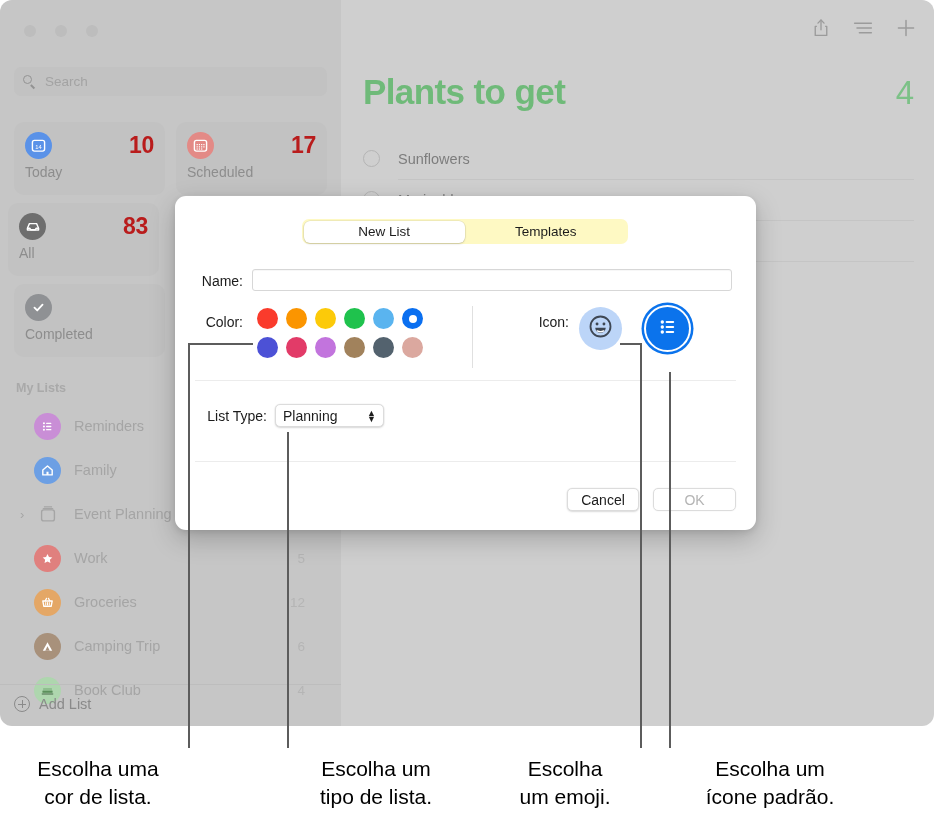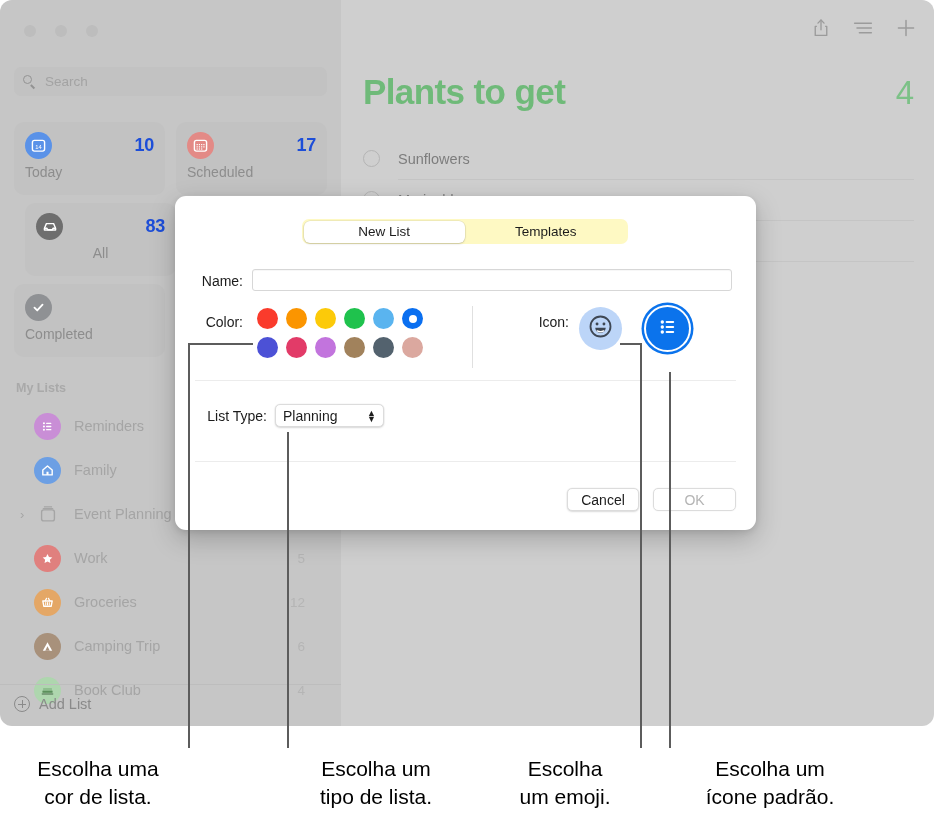--- a/index.html
+++ b/index.html
@@ -40,21 +40,21 @@
   
   .smart-row{position:absolute;display:flex;gap:11px;}
   .smart-card{
     border-radius:10px;background:#c2c2c2;position:relative;box-sizing:border-box;
     padding:10px 11px 8px 11px;
   }
   .smart-card .sc-top{display:flex;align-items:center;justify-content:space-between;}
   .smart-card .sc-badge{
     width:27px;height:27px;border-radius:50%;display:flex;align-items:center;justify-content:center;
   }
-  .smart-card .sc-count{font-size:18px;font-weight:700;color:#1d4ed8;letter-spacing:-.3px;}
+  .smart-card .sc-count{font-size:23px;font-weight:700;color:#b91c1c;letter-spacing:-.3px;}
   .smart-card .sc-label{font-size:14px;color:#8d8d8d;margin-top:5px;}
   
   #mylists-header{position:absolute;left:16px;top:381px;font-size:12.5px;font-weight:700;color:#a9a9a9;}
   .list-row{
     position:absolute;left:14px;width:313px;height:40px;display:flex;align-items:center;
     box-sizing:border-box;
   }
   .list-row .disc{
     width:27px;height:27px;border-radius:50%;flex:0 0 auto;margin-left:20px;
     display:flex;align-items:center;justify-content:center;
@@ -188,21 +188,21 @@
                   <rect x="8.6" y="11.1" width="1.3" height="1.3"></rect>
                 </g>
               </svg>
           </div>
           <div class="sc-count">17</div>
         </div>
         <div class="sc-label">Scheduled</div>
       </div>
     </div>
 
-    <div class="smart-row" style="left:25px;top:203px;text-align:center;">
+    <div class="smart-row" style="left:8px;top:203px;">
       <div class="smart-card" style="width:151px;height:73px;">
         <div class="sc-top">
           <div class="sc-badge" style="background:#6e6e6e;">
             <svg width="16" height="16" viewBox="0 0 16 16">
                 <path d="M2.2 9.2h2.6l1.1 1.6h4.2l1.1-1.6h2.6" fill="none" stroke="#fff" stroke-width="1.4" stroke-linejoin="round"></path>
                 <path d="M4.4 4.6h7.2l2 4.6v1.8H2.4V9.2z" fill="none" stroke="#fff" stroke-width="1.4" stroke-linejoin="round"></path>
               </svg>
           </div>
           <div class="sc-count">83</div>
         </div>

